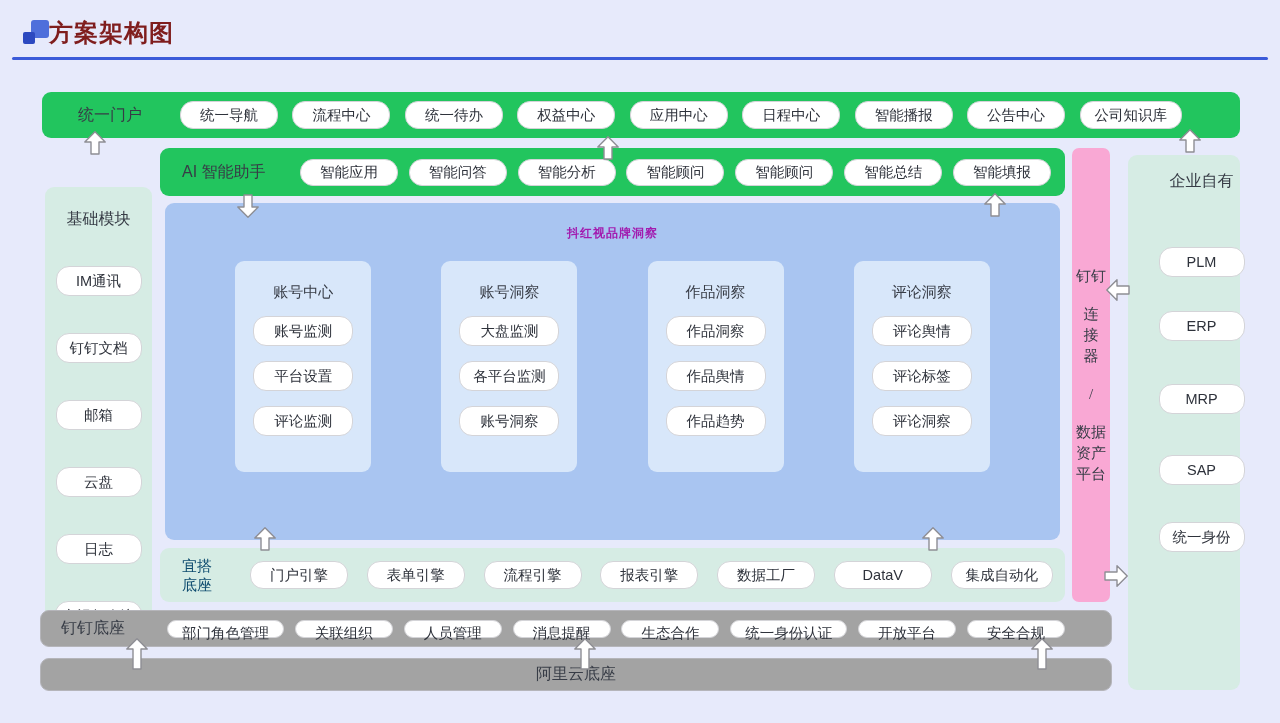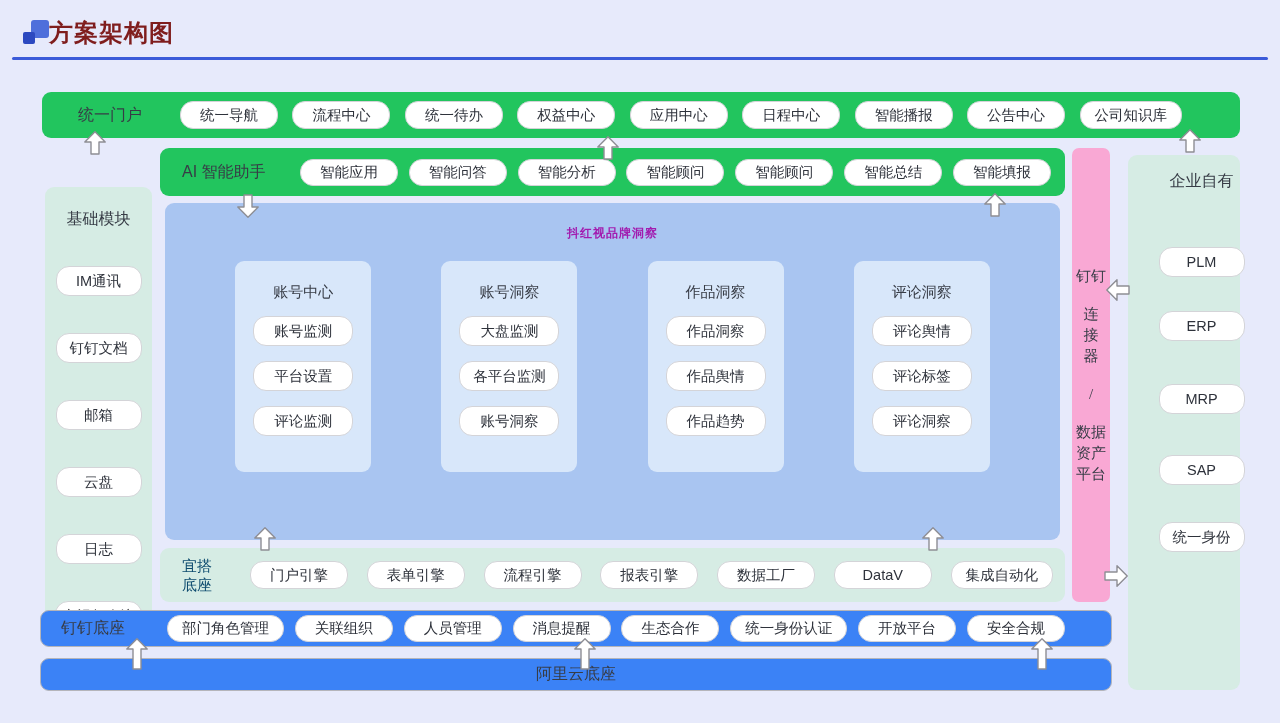--- a/index.html
+++ b/index.html
@@ -68,24 +68,24 @@
   .ent-panel { left:1128px; top:155px; width:112px; height:535px; display:flex; flex-direction:column; align-items:center;padding-left:35px; }
   .ent-panel .row-label { margin-top:16px; }
   .ent-panel .chip { width:86px; min-width:86px; padding:0 4px; height:30px; line-height:28px; }
   .ent-panel .chip:nth-of-type(1) { margin-top:55px; }
   .ent-panel .chip:nth-of-type(2) { margin-top:34px; }
   .ent-panel .chip:nth-of-type(3) { margin-top:43px; }
   .ent-panel .chip:nth-of-type(4) { margin-top:41px; }
   .ent-panel .chip:nth-of-type(5) { margin-top:37px; }
 
   
-  .gray-row { position:absolute; background:#3b82f6; border:1px solid #b5b5ba; border-radius:9px; display:flex; align-items:center; }
+  .gray-row { position:absolute; background:#a3a3a3; border:1px solid #b5b5ba; border-radius:9px; display:flex; align-items:center; }
   .ding-row { left:40px; top:610px; width:1072px; height:37px; padding:0 46px 0 20px; }
   .ding-row .row-label { width:92px; margin-right:14px; text-align:left; }
-  .ding-row .chip { height:27px; line-height:25px; }
+  .ding-row .chip { height:18px; line-height:25px; }
   .aliyun-row { left:40px; top:658px; width:1072px; height:33px; justify-content:center; }
   .aliyun-row .row-label { font-size:16px; }
 
   
   .arrow { position:absolute; z-index:5; }
   .arrow svg { display:block; }
   .a-down { transform:rotate(180deg); }
   .a-left { transform:rotate(-90deg); }
   .a-right { transform:rotate(90deg); }
 </style>

